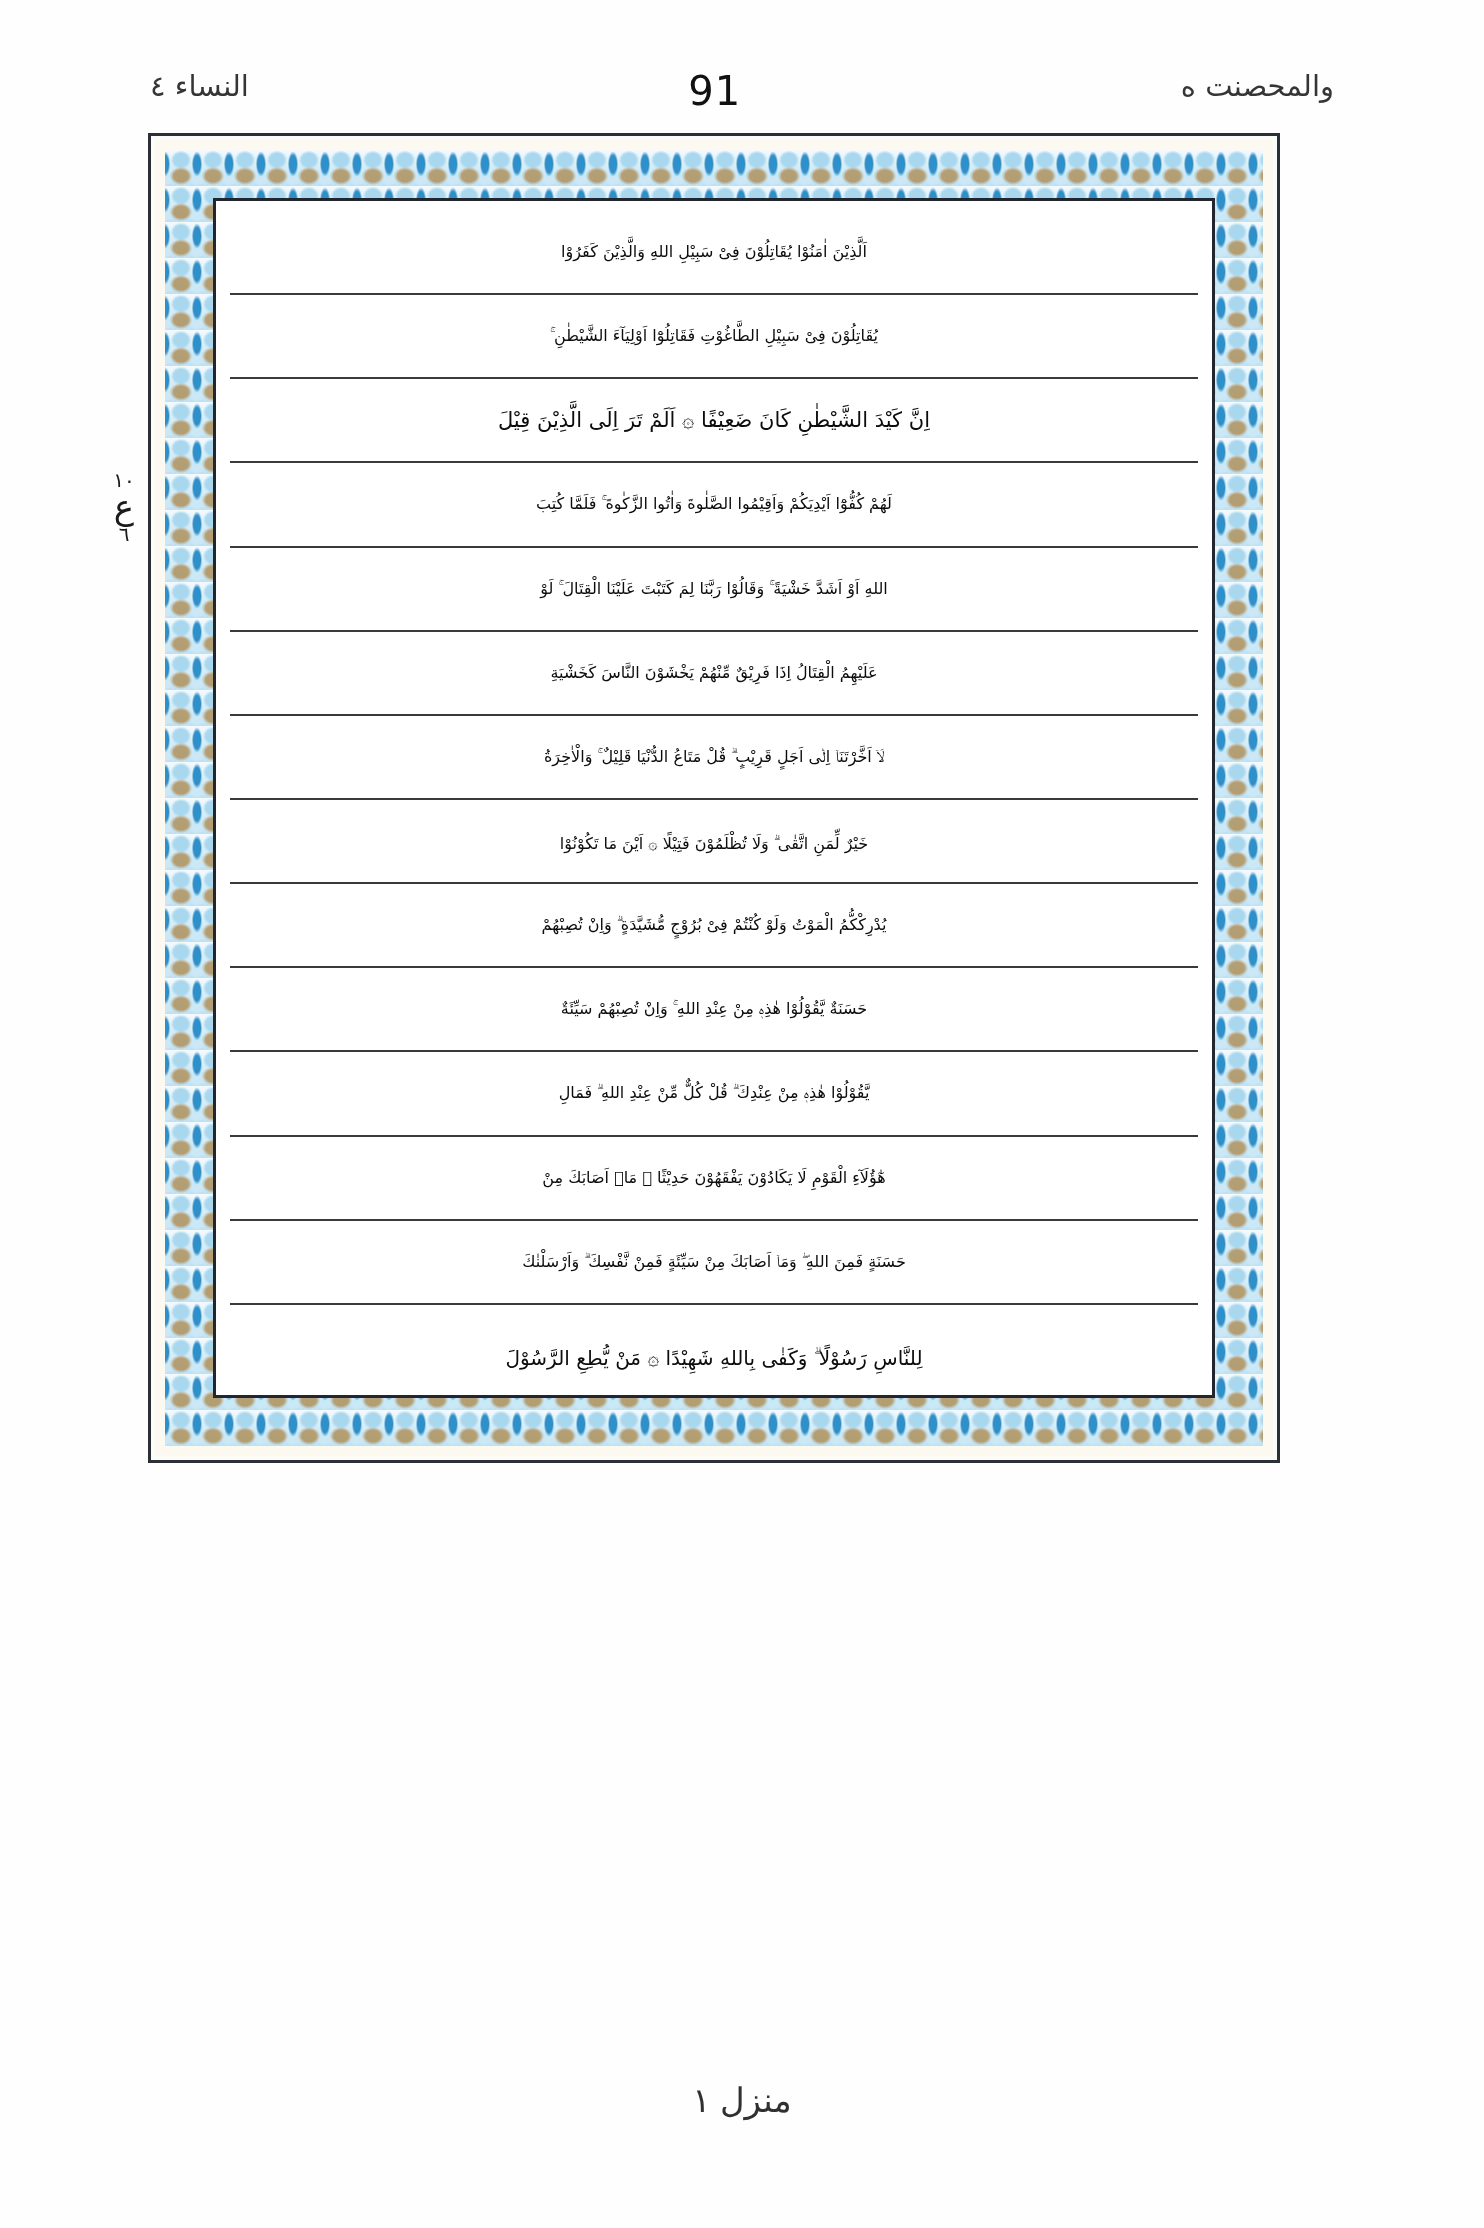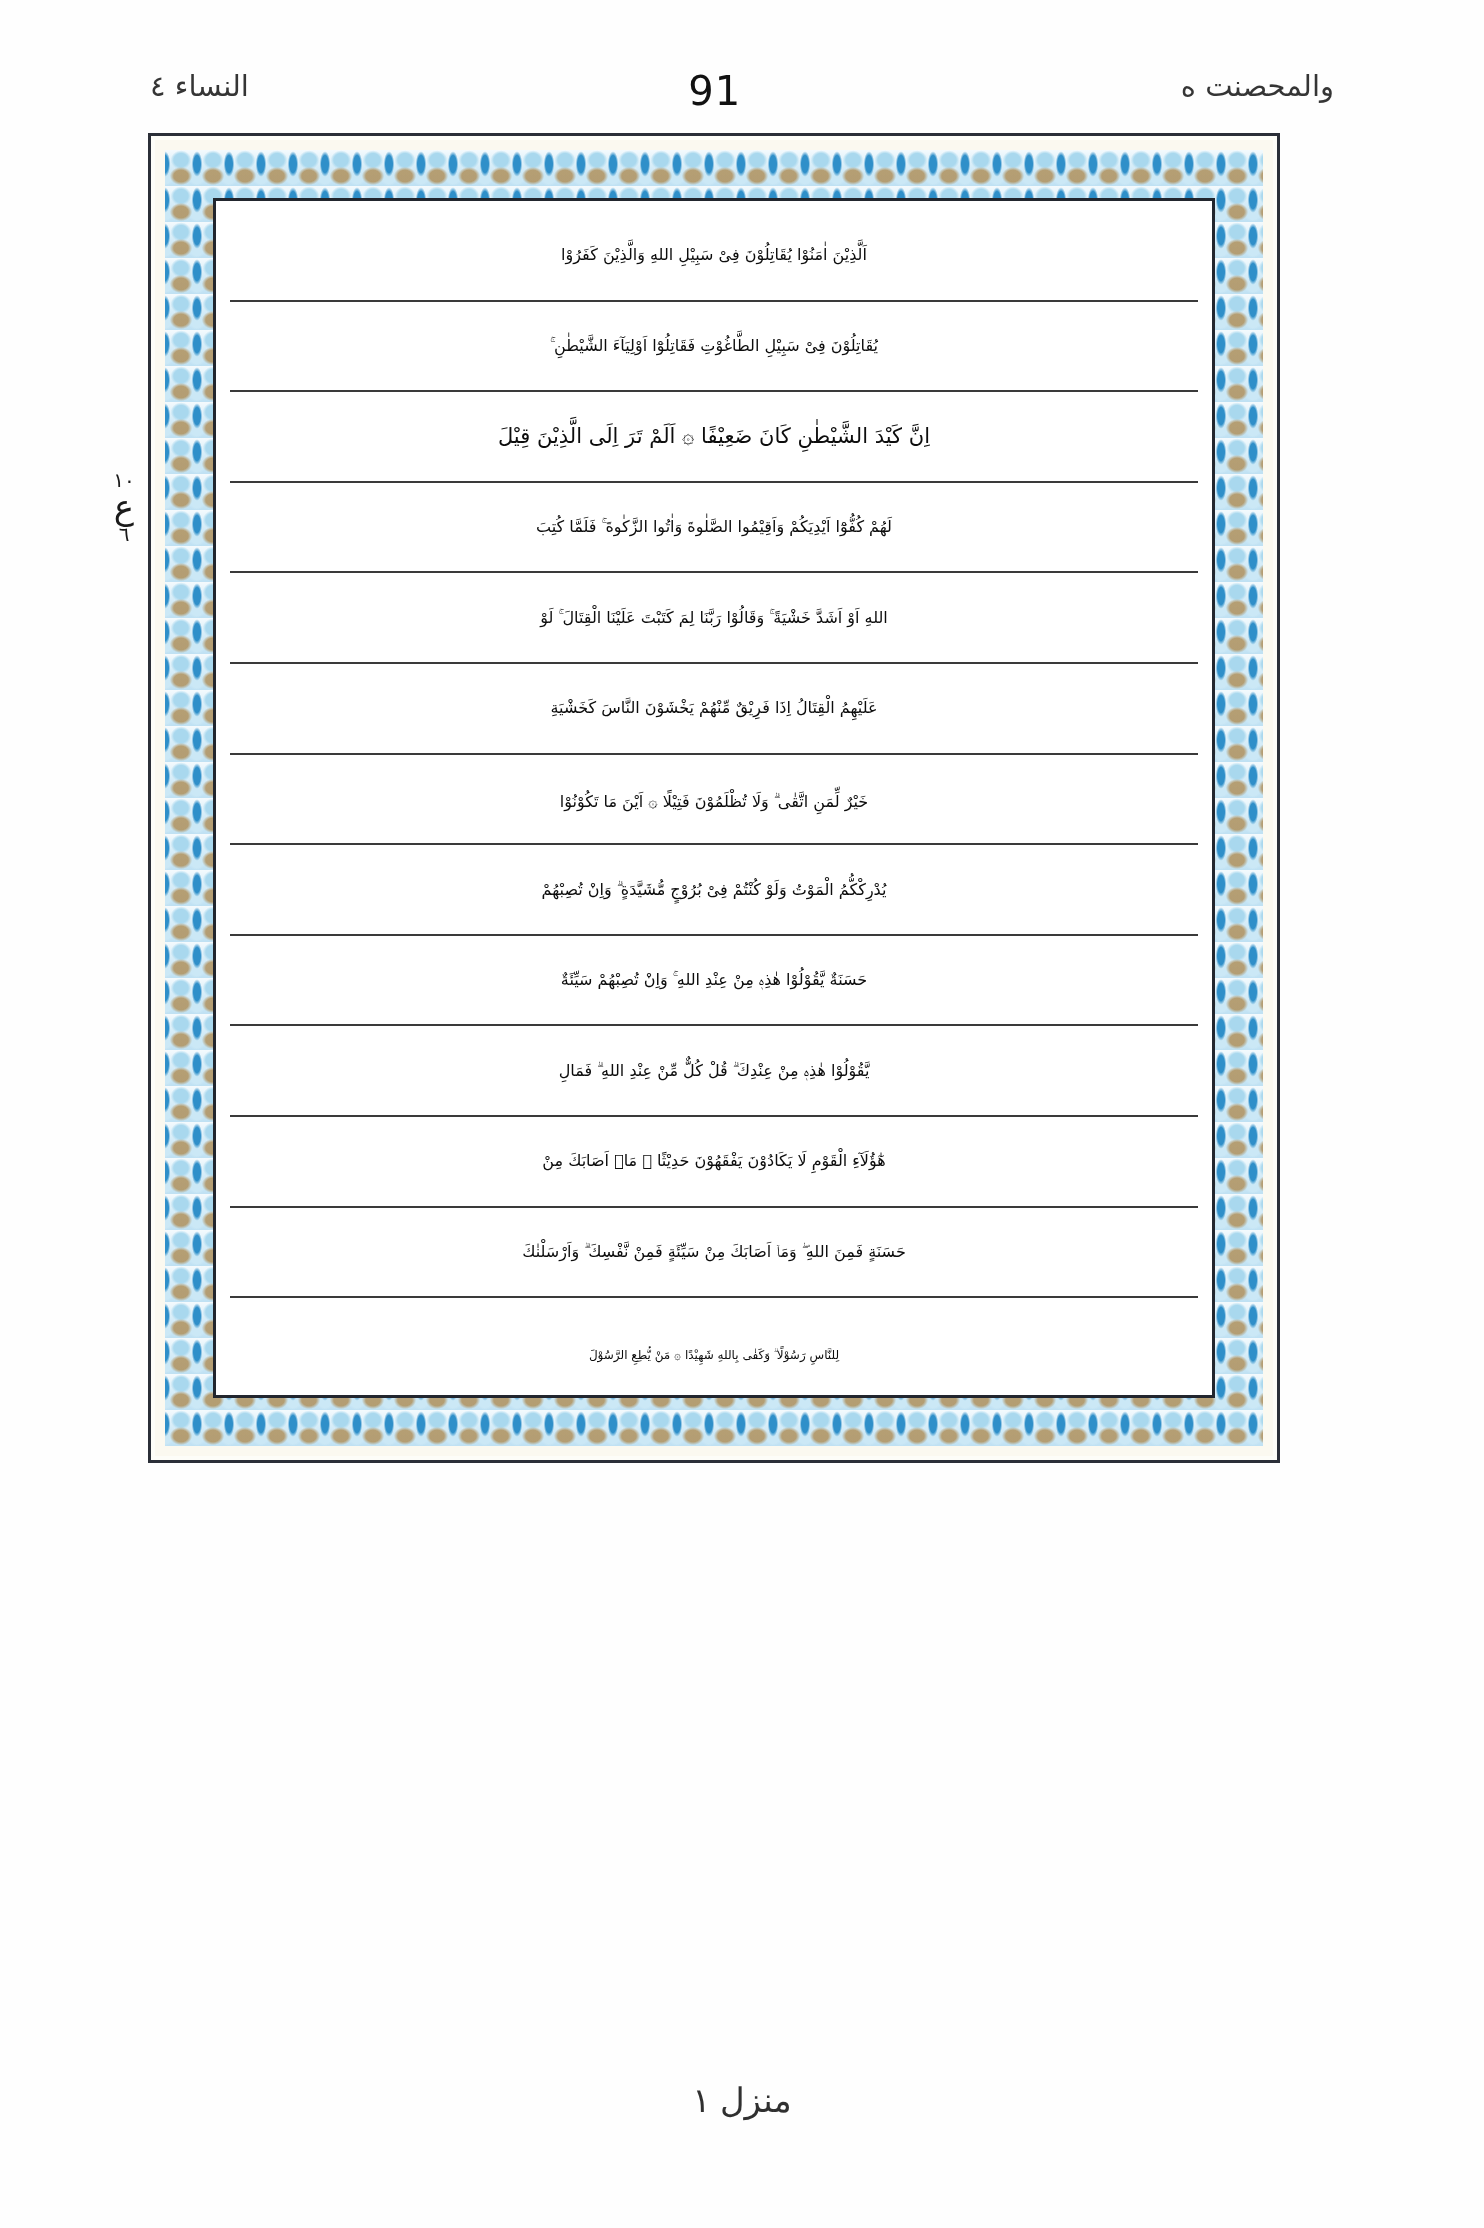--- a/index.html
+++ b/index.html
@@ -221,39 +221,42 @@
             <div class="aya-line">
                 <span class="txt" style="font-size: 16px;">لَهُمْ كُفُّوْٓا اَيْدِيَكُمْ وَاَقِيْمُوا الصَّلٰوةَ وَاٰتُوا الزَّكٰوةَ ۚ فَلَمَّا كُتِبَ</span>
               </div>
             <div class="aya-line">
                 <span class="txt" style="font-size: 16px;">اللهِ اَوْ اَشَدَّ خَشْيَةً ۚ وَقَالُوْا رَبَّنَا لِمَ كَتَبْتَ عَلَيْنَا الْقِتَالَ ۚ لَوْ</span>
               </div>
             <div class="aya-line">
                 <span class="txt" style="font-size: 16px;">عَلَيْهِمُ الْقِتَالُ اِذَا فَرِيْقٌ مِّنْهُمْ يَخْشَوْنَ النَّاسَ كَخَشْيَةِ</span>
               </div>
             <div class="aya-line">
+                <span class="txt" style="font-size: 16px;">لَاۤ اَخَّرْتَنَاۤ اِلٰۤى اَجَلٍ قَرِيْبٍ ۗ قُلْ مَتَاعُ الدُّنْيَا قَلِيْلٌ ۚ وَالْاٰخِرَةُ</span>
+              </div>
+            <div class="aya-line">
                 <span class="txt" style="font-size: 16px; margin-top: 6px;">خَيْرٌ لِّمَنِ اتَّقٰى ۗ وَلَا تُظْلَمُوْنَ فَتِيْلًا ۞ اَيْنَ مَا تَكُوْنُوْا</span>
               </div>
             <div class="aya-line">
                 <span class="txt" style="font-size: 16px;">يُدْرِكْكُّمُ الْمَوْتُ وَلَوْ كُنْتُمْ فِىْ بُرُوْجٍ مُّشَيَّدَةٍ ۗ وَاِنْ تُصِبْهُمْ</span>
               </div>
             <div class="aya-line">
                 <span class="txt" style="font-size: 16px;">حَسَنَةٌ يَّقُوْلُوْا هٰذِهٖ مِنْ عِنْدِ اللهِ ۚ وَاِنْ تُصِبْهُمْ سَيِّئَةٌ</span>
               </div>
             <div class="aya-line">
                 <span class="txt" style="font-size: 16px;">يَّقُوْلُوْا هٰذِهٖ مِنْ عِنْدِكَ ۗ قُلْ كُلٌّ مِّنْ عِنْدِ اللهِ ۗ فَمَالِ</span>
               </div>
             <div class="aya-line">
                 <span class="txt" style="font-size: 16px;">هٰٓؤُلَآءِ الْقَوْمِ لَا يَكَادُوْنَ يَفْقَهُوْنَ حَدِيْثًا ۞ مَاۤ اَصَابَكَ مِنْ</span>
               </div>
             <div class="aya-line">
                 <span class="txt" style="font-size: 16px;">حَسَنَةٍ فَمِنَ اللهِ ۖ وَمَاۤ اَصَابَكَ مِنْ سَيِّئَةٍ فَمِنْ نَّفْسِكَ ۗ وَاَرْسَلْنٰكَ</span>
               </div>
             <div class="aya-line">
-                <span class="txt" style="font-size: 12px; margin-top: 24px;">لِلنَّاسِ رَسُوْلًا ۗ وَكَفٰى بِاللهِ شَهِيْدًا ۞ مَنْ يُّطِعِ الرَّسُوْلَ</span>
+                <span class="txt" style="font-size: 20px; margin-top: 24px;">لِلنَّاسِ رَسُوْلًا ۗ وَكَفٰى بِاللهِ شَهِيْدًا ۞ مَنْ يُّطِعِ الرَّسُوْلَ</span>
               </div>
           </div>
 
         </div>
       </div>
     </div>
   </div>
 
   <div class="footer">
     <span class="manzil">منزل ١</span>

